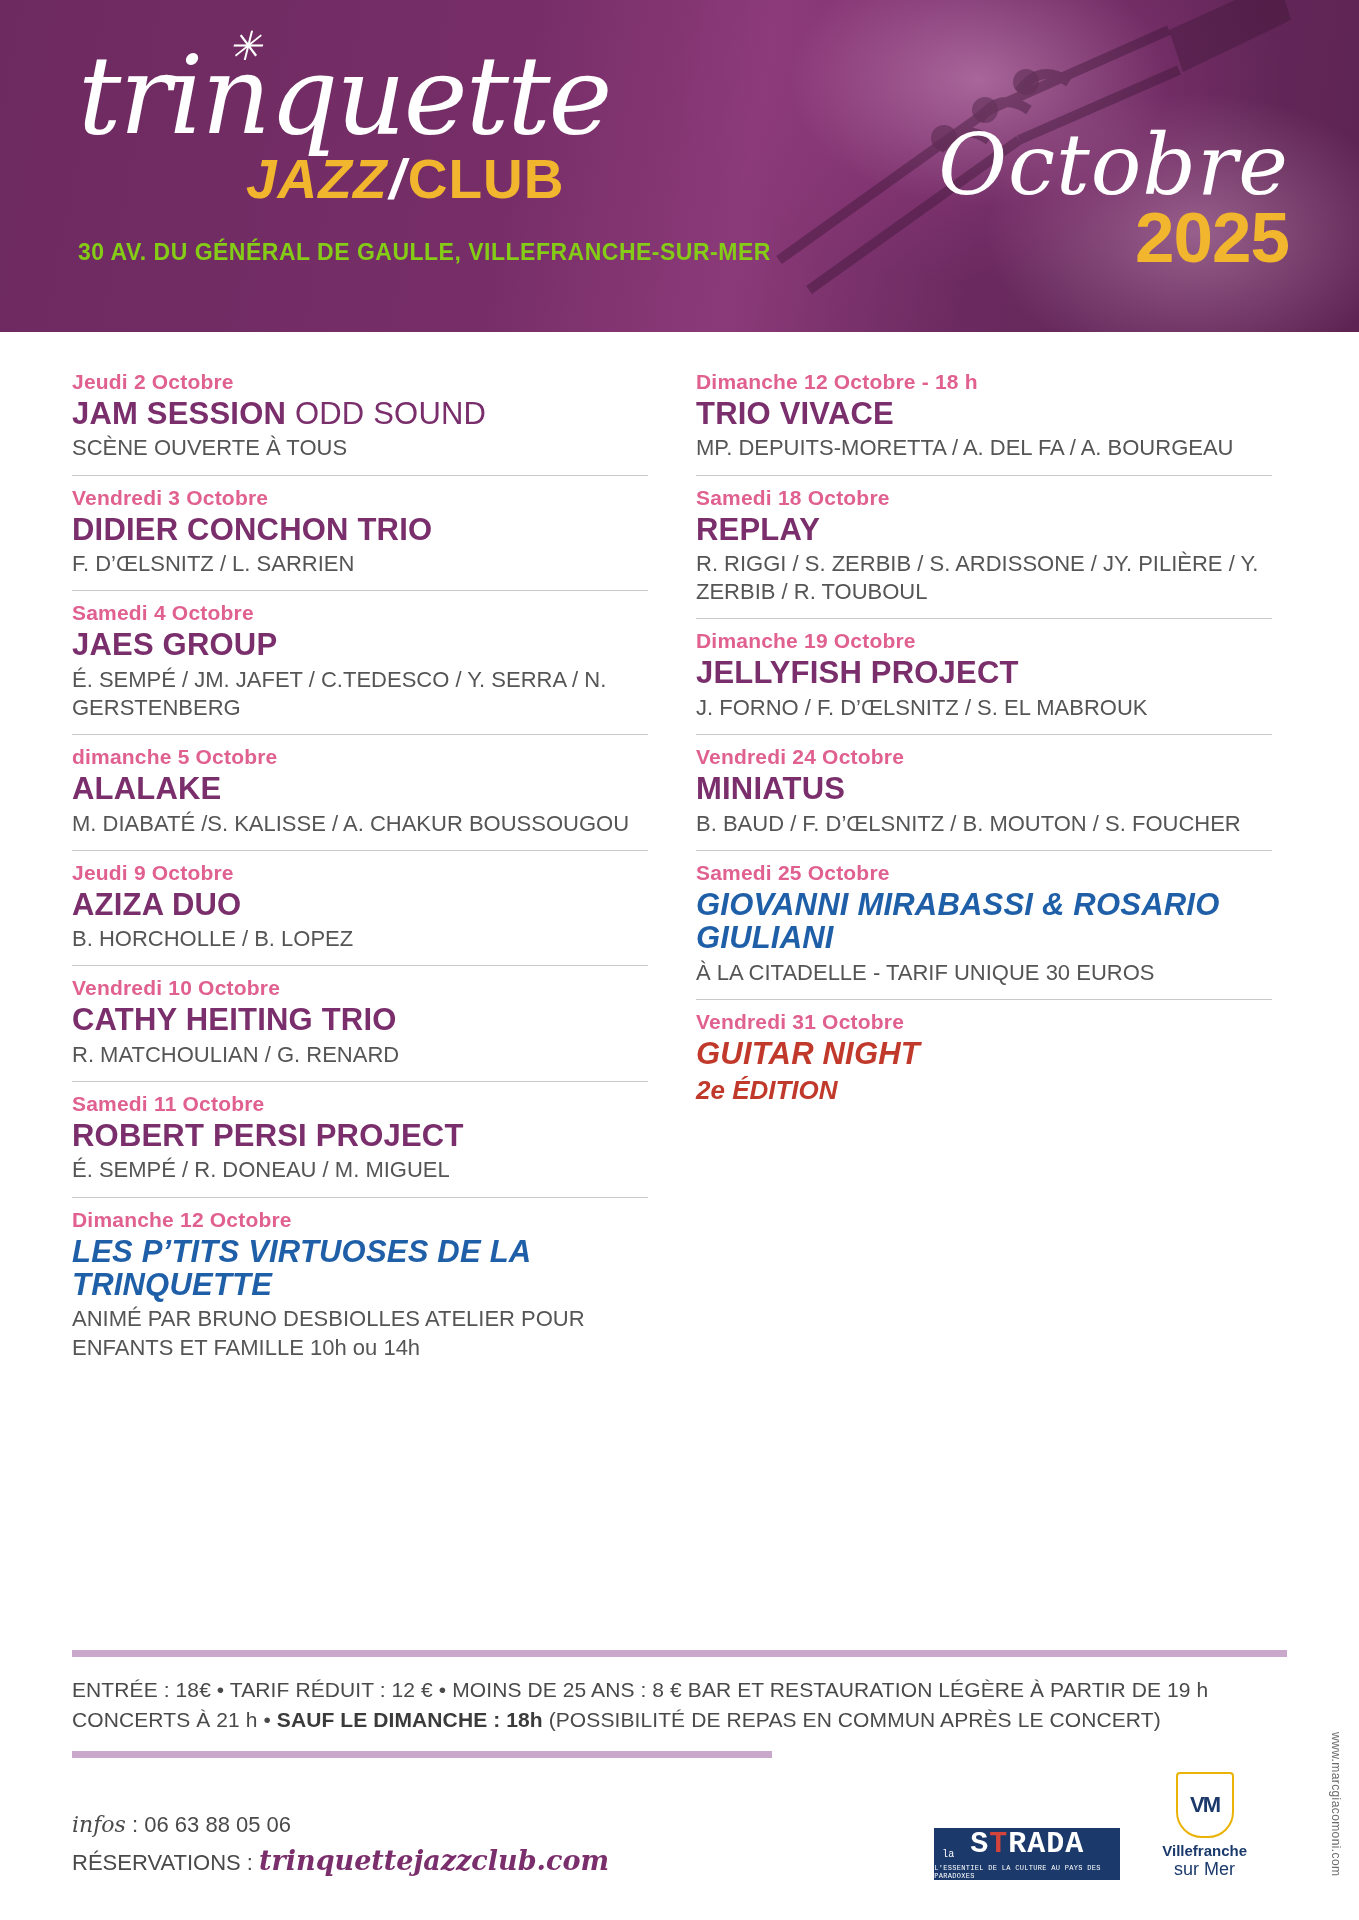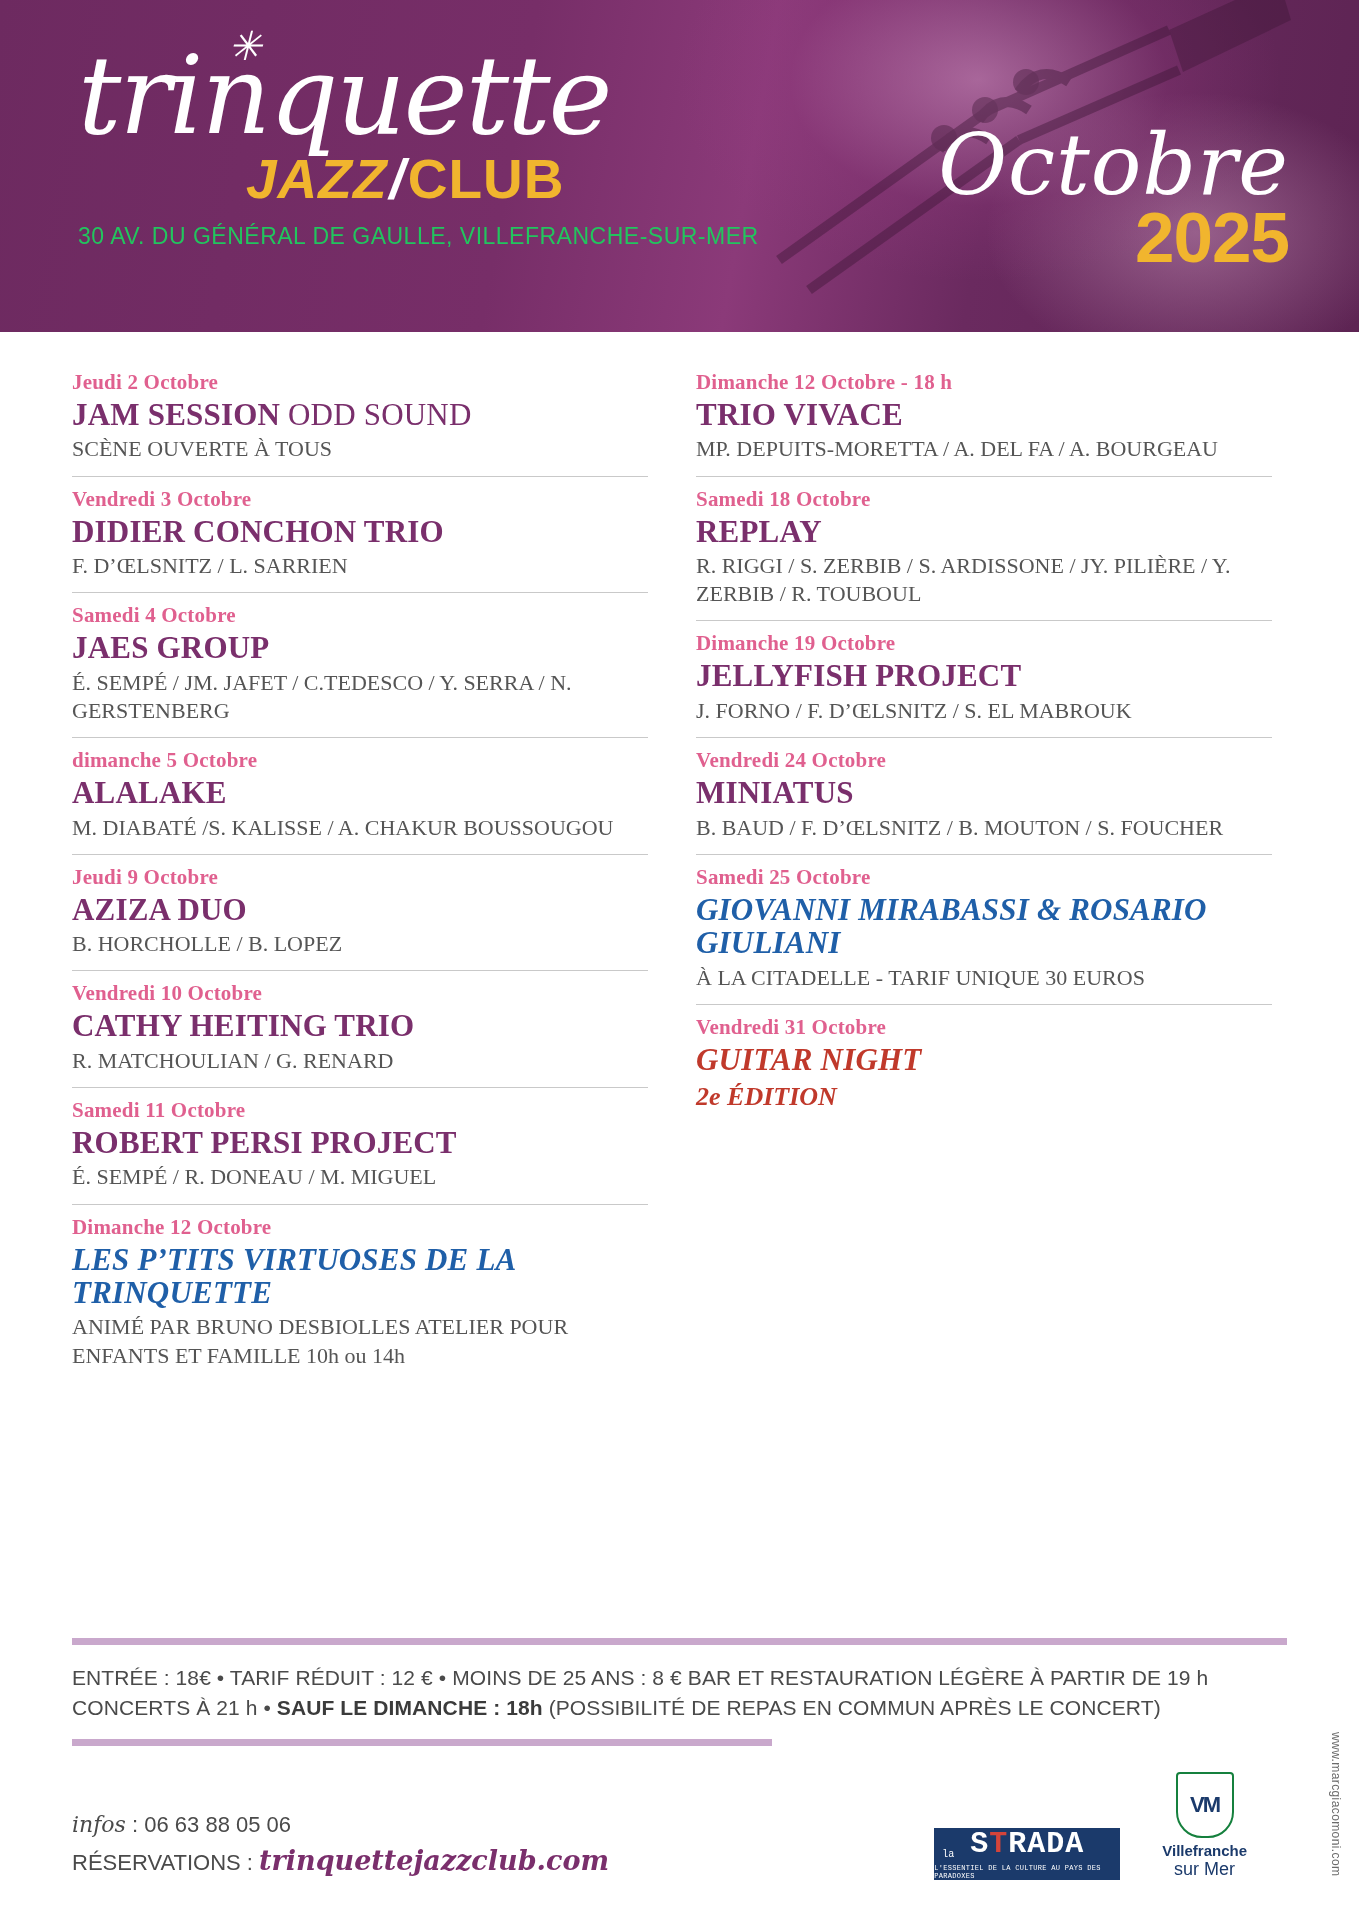--- a/index.html
+++ b/index.html
@@ -75,25 +75,26 @@
     font-size: 55px;
     font-weight: bold;
     letter-spacing: 1px;
     line-height: 1;
     white-space: nowrap;
   }
   .logo-sub .jazz { color: #f1b52e; font-style: italic; }
   .logo-sub .slash { color: #ffffff; font-style: italic; padding: 0 2px; }
   .logo-sub .club { color: #f1b52e; }
   .logo-address {
-    margin-top: 16px;
-    color: #22c55e;
+    margin-top: 32px;
+    color: #84cc16;
     font-size: 23px;
     letter-spacing: 0.5px;
     white-space: nowrap;
+    font-weight: bold;
   }
   .month-wrap {
     position: absolute;
     right: 70px;
     top: 126px;
     text-align: right;
   }
   .month {
     font-family: "DejaVu Serif", serif;
     font-style: italic;
@@ -112,21 +113,21 @@
   }
 
   
   .content {
     padding: 28px 72px 0 72px;
     display: flex;
     gap: 48px;
   }
   .col { width: 576px; }
 
-  .event { padding: 10px 0 12px 0; border-bottom: 1px solid #c9c9c9; font-family: Liberation Serif, serif; }
+  .event { padding: 10px 0 12px 0; border-bottom: 1px solid #c9c9c9; }
   .event:last-child { border-bottom: none; }
   .event-date {
     color: #e0608f;
     font-weight: bold;
     font-size: 21px;
     letter-spacing: 0.2px;
     margin-bottom: 3px;
   }
   .event-title {
     font-size: 31px;
@@ -218,22 +219,22 @@
   }
   .strada-logo .la {
     position: absolute;
     left: 8px;
     bottom: 20px;
     font-size: 10px;
   }
   .vm-logo { text-align: center; color: #1b3a6b; }
   .vm-shield {
     width: 54px; height: 62px;
-    margin: 12px auto 4px auto;
-    border: 2px solid #15803d;
+    margin: 0 auto 4px auto;
+    border: 2px solid #eab308;
     border-radius: 4px 4px 26px 26px;
     display: flex; align-items: center; justify-content: center;
     font-size: 22px; font-weight: bold; letter-spacing: -2px;
   }
   .vm-logo .l1 { font-size: 15px; font-weight: bold; line-height: 1.15; }
   .vm-logo .l2 { font-size: 18px; line-height: 1.15; }
   .credit {
     position: absolute;
     right: 16px;
     bottom: 26px;

